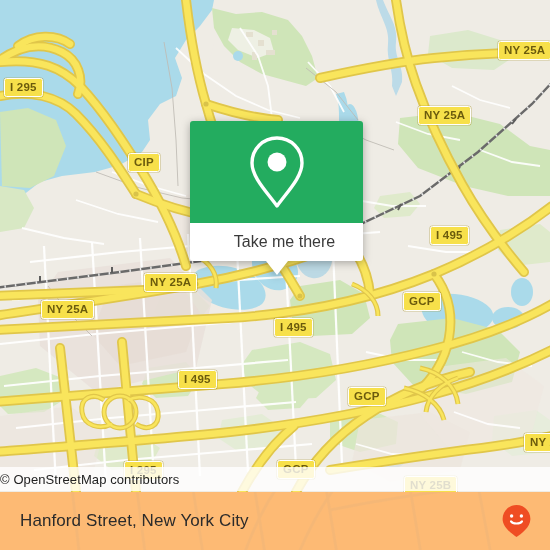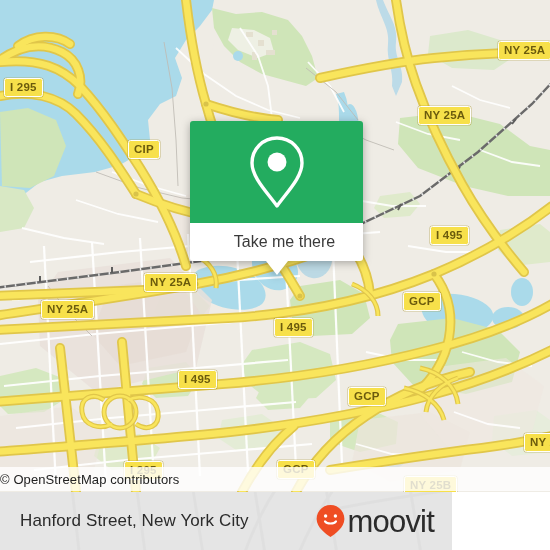--- a/index.html
+++ b/index.html
@@ -45,22 +45,22 @@
   #popup-tip{
     position:absolute;left:50%;margin-left:-11px;top:140px;
     width:0;height:0;
     border-left:11px solid transparent;
     border-right:11px solid transparent;
     border-top:14px solid #fff;
   }
 
   
   #footer{
-    position:absolute;left:0;top:492px;width:452px;height:58px;
-    background:#e5e5e5;overflow:hidden;
+    position:absolute;left:0;top:492px;width:550px;height:58px;
+    background:#fdba74;overflow:hidden;
   }
   #footer-wm{
     position:absolute;left:0;top:-492px;width:550px;height:550px;
     opacity:0.07;pointer-events:none;
   }
   #footer-inner{
     position:relative;width:100%;height:100%;
     display:flex;align-items:center;justify-content:space-between;
     box-sizing:border-box;padding:0 18px 0 20px;
   }
@@ -328,21 +328,21 @@
           <circle cx="136" cy="194" r="2.6"></circle>
             <circle cx="300" cy="296" r="2.6"></circle>
         </g>
       </g>
     </svg>
 
     <div id="shields">
         <div class="shield" style="left: 4px; top: 78px;">I 295</div>
         <div class="shield" style="left: 498px; top: 41px;">NY 25A</div>
         <div class="shield" style="left: 418px; top: 106px;">NY 25A</div>
-        <div class="shield" style="left: 128px; top: 140px;">CIP</div>
+        <div class="shield" style="left: 128px; top: 153px;">CIP</div>
         <div class="shield" style="left: 430px; top: 226px;">I 495</div>
         <div class="shield" style="left: 403px; top: 292px;">GCP</div>
         <div class="shield" style="left: 144px; top: 273px;">NY 25A</div>
         <div class="shield" style="left: 41px; top: 300px;">NY 25A</div>
         <div class="shield" style="left: 274px; top: 318px;">I 495</div>
         <div class="shield" style="left: 178px; top: 370px;">I 495</div>
         <div class="shield" style="left: 348px; top: 387px;">GCP</div>
         <div class="shield" style="left: 524px; top: 433px;">NY 2</div>
         <div class="shield" style="left: 124px; top: 461px;">I 295</div>
         <div class="shield" style="left: 277px; top: 460px;">GCP</div>
@@ -386,18 +386,17 @@
     </svg>
     <div id="footer-inner">
       <div id="footer-title">Hanford Street, New York City</div>
       <div id="logo">
         <svg width="31" height="34" viewBox="0 0 31 34">
           <path d="M15.5 1 C7.8 1 1.6 7.2 1.6 14.9 C1.6 23.4 11.2 30 15.5 33 C19.8 30 29.4 23.4 29.4 14.9 C29.4 7.2 23.2 1 15.5 1 Z" fill="#ef4d23"></path>
           <circle cx="10.6" cy="12" r="1.7" fill="#ffffff"></circle>
           <circle cx="20.4" cy="12" r="1.7" fill="#ffffff"></circle>
           <path d="M10 17.3 C12 20.3 19 20.3 21 17.3" fill="none" stroke="#ffffff" stroke-width="2.1" stroke-linecap="round"></path>
         </svg>
-        <span id="logo-word">moovit</span>
       </div>
     </div>
   </div>
 
 </div>
 
 </body></html>

